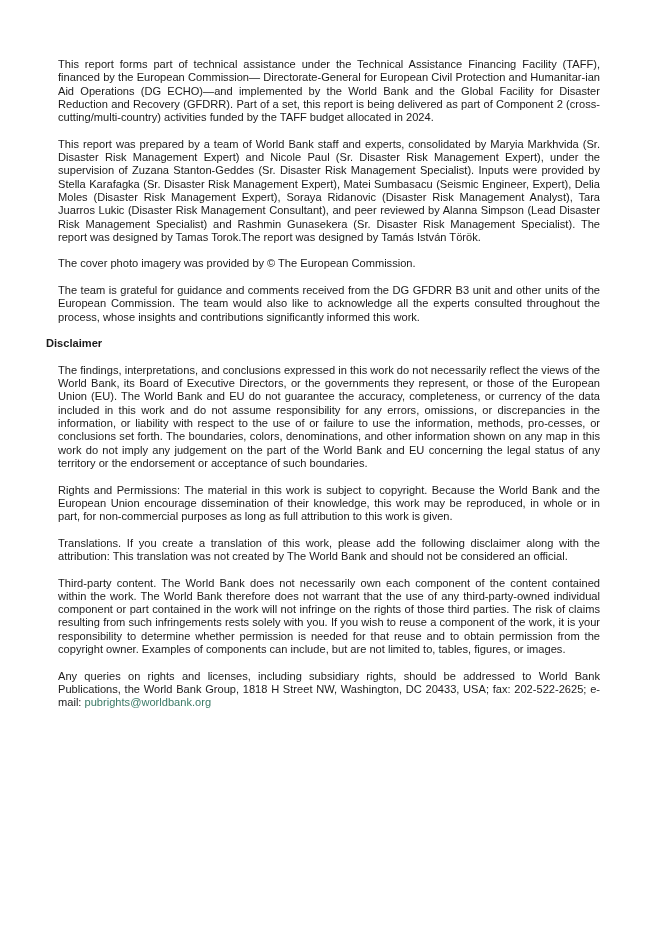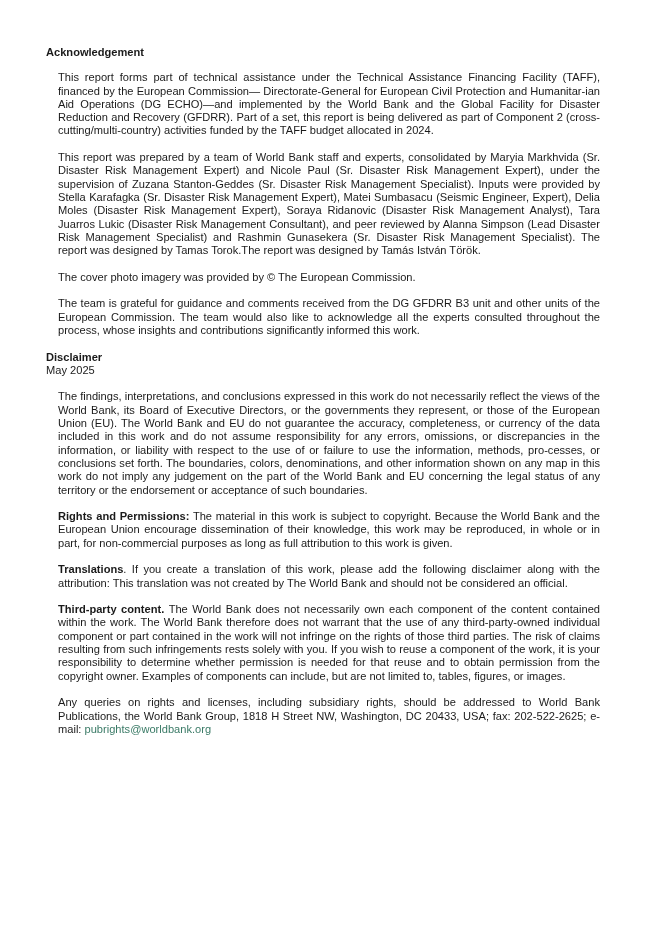--- a/index.html
+++ b/index.html
@@ -29,55 +29,53 @@
     p {
       margin: 12px;
       text-align: justify;
       text-align-last: left;
     }
     .heading {
       font-weight: bold;
       display: block;
     }
     .lead {
-      font-weight: bold;
+      font-weight: normal;
     }
     .line {
       display: block;
     }
     a.link {
       color: #3a7a66;
       text-decoration: none;
     }
   </style>
 </head>
 <body>
 
 <div class="page">
 
   <section class="block">
-    <span class="heading">Acknowledgement</span>
     <p>This report forms part of technical assistance under the Technical Assistance Financing Facility (TAFF), financed by the European Commission— Directorate-General for European Civil Protection and Humanitar-ian Aid Operations (DG ECHO)—and implemented by the World Bank and the Global Facility for Disaster Reduction and Recovery (GFDRR). Part of a set, this report is being delivered as part of Component 2 (cross-cutting/multi-country) activities funded by the TAFF budget allocated in 2024.</p>
   </section>
 
   <section class="block">
     <p>This report was prepared by a team of World Bank staff and experts, consolidated by Maryia Markhvida (Sr. Disaster Risk Management Expert) and Nicole Paul (Sr. Disaster Risk Management Expert), under the supervision of Zuzana Stanton-Geddes (Sr. Disaster Risk Management Specialist). Inputs were provided by Stella Karafagka (Sr. Disaster Risk Management Expert), Matei Sumbasacu (Seismic Engineer, Expert), Delia Moles (Disaster Risk Management Expert), Soraya Ridanovic (Disaster Risk Management Analyst), Tara Juarros Lukic (Disaster Risk Management Consultant), and peer reviewed by Alanna Simpson (Lead Disaster Risk Management Specialist) and Rashmin Gunasekera (Sr. Disaster Risk Management Specialist). The report was designed by Tamas Torok.The report was designed by Tamás István Török.</p>
   </section>
 
   <section class="block">
     <p>The cover photo imagery was provided by © The European Commission.</p>
   </section>
 
   <section class="block">
     <p>The team is grateful for guidance and comments received from the DG GFDRR B3 unit and other units of the European Commission. The team would also like to acknowledge all the experts consulted throughout the process, whose insights and contributions significantly informed this work.</p>
   </section>
 
   <section class="block">
     <span class="heading">Disclaimer</span>
-    <span class="line">May 2025</span>
   </section>
 
   <section class="block">
     <p>The findings, interpretations, and conclusions expressed in this work do not necessarily reflect the views of the World Bank, its Board of Executive Directors, or the governments they represent, or those of the European Union (EU). The World Bank and EU do not guarantee the accuracy, completeness, or currency of the data included in this work and do not assume responsibility for any errors, omissions, or discrepancies in the information, or liability with respect to the use of or failure to use the information, methods, pro-cesses, or conclusions set forth. The boundaries, colors, denominations, and other information shown on any map in this work do not imply any judgement on the part of the World Bank and EU concerning the legal status of any territory or the endorsement or acceptance of such boundaries.</p>
   </section>
 
 
   <section class="block">
     <p><span class="lead">Rights and Permissions:</span><span> The material in this work is subject to copyright. Because the World Bank and the European Union encourage dissemination of their knowledge, this work may be reproduced, in whole or in part, for non-commercial purposes as long as full attribution to this work is given.</span></p>
   </section>

